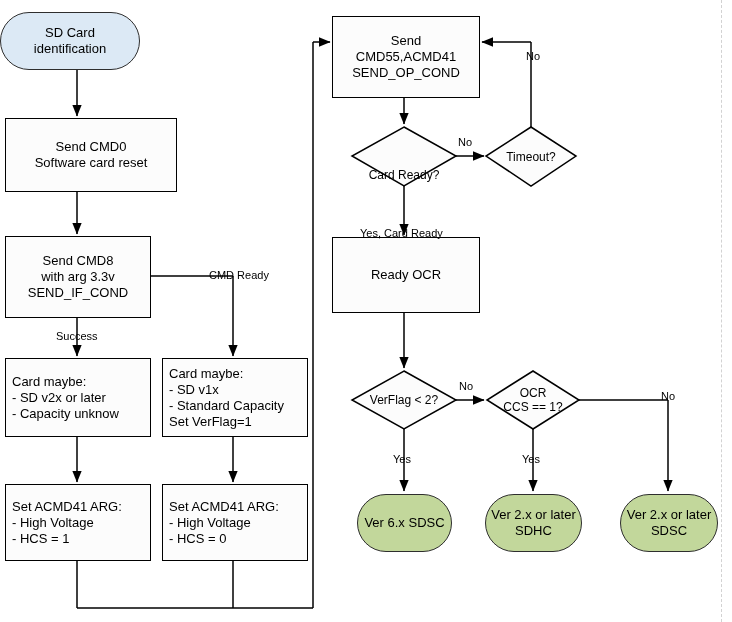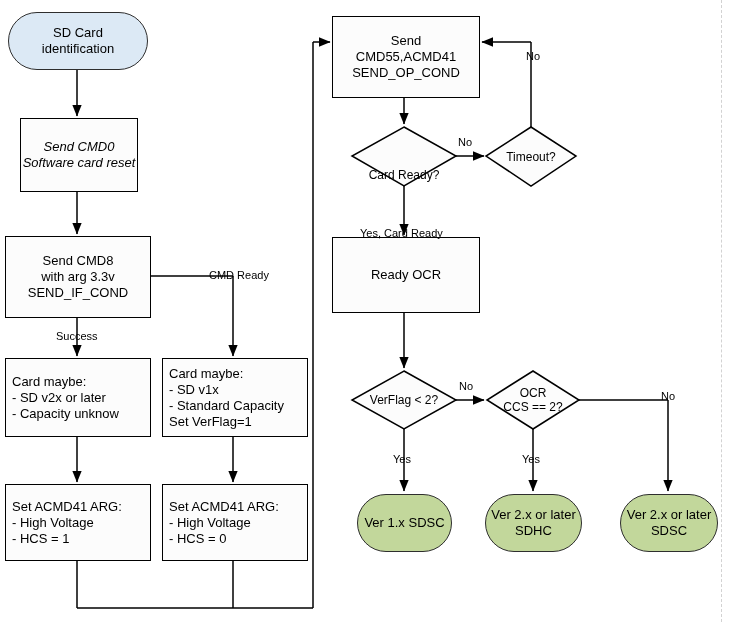--- a/index.html
+++ b/index.html
@@ -142,24 +142,24 @@
     </g>
 
     <g stroke="#000000" stroke-width="1.5" fill="#fcfcfc">
       <polygon points="404,127 456,156 404,186 352,156"></polygon>
       <polygon points="531,127 576,156 531,186 486,156"></polygon>
       <polygon points="404,371 456,400 404,429 352,400"></polygon>
       <polygon points="533,371 579,400 533,429 487,400"></polygon>
     </g>
   </svg>
 
-  <div class="node term" style="left:8px;  top:12px;  width:140px; height:58px;">SD Card
+  <div class="node term" style="left:0;  top:12px;  width:140px; height:58px;">SD Card
 identification</div>
 
-  <div class="node proc" style="left:20px;  top:118px; width:118px; height:74px;font-style:italic;">Send CMD0
+  <div class="node proc" style="left:5px;  top:118px; width:172px; height:74px;">Send CMD0
 Software card reset</div>
 
   <div class="node proc" style="left:5px;  top:236px; width:146px; height:82px;">Send CMD8
 with arg 3.3v
 SEND_IF_COND</div>
 
   <div class="node proc left-text" style="left:5px;  top:358px; width:146px; height:79px;">Card maybe:
  - SD v2x or later
  - Capacity unknow</div>
 
@@ -189,24 +189,24 @@
   <div class="diamond-wrap" style="left:486px; top:127px; width:90px; height:59px;">
     <div class="diamond-label">Timeout?</div>
   </div>
 
   <div class="diamond-wrap" style="left:352px; top:371px; width:104px; height:58px;text-decoration:underline;">
     <div class="diamond-label">VerFlag &lt; 2?</div>
   </div>
 
   <div class="diamond-wrap" style="left:487px; top:371px; width:92px; height:58px;">
     <div class="diamond-label">OCR
-CCS == 2?</div>
-  </div>
-
-  <div class="node term green" style="left:357px; top:494px; width:95px; height:58px;">Ver 1.x SDSC</div>
+CCS == 1?</div>
+  </div>
+
+  <div class="node term green" style="left:357px; top:494px; width:95px; height:58px;">Ver 6.x SDSC</div>
 
   <div class="node term green" style="left:485px; top:494px; width:97px; height:58px;">Ver 2.x or later
 SDHC</div>
 
   <div class="node term green" style="left:620px; top:494px; width:98px; height:58px;">Ver 2.x or later
 SDSC</div>
 
   <div class="elabel" style="left:209px; top:269px;">CMD Ready</div>
 
   <div class="elabel" style="left:56px;  top:330px;">Success</div>

